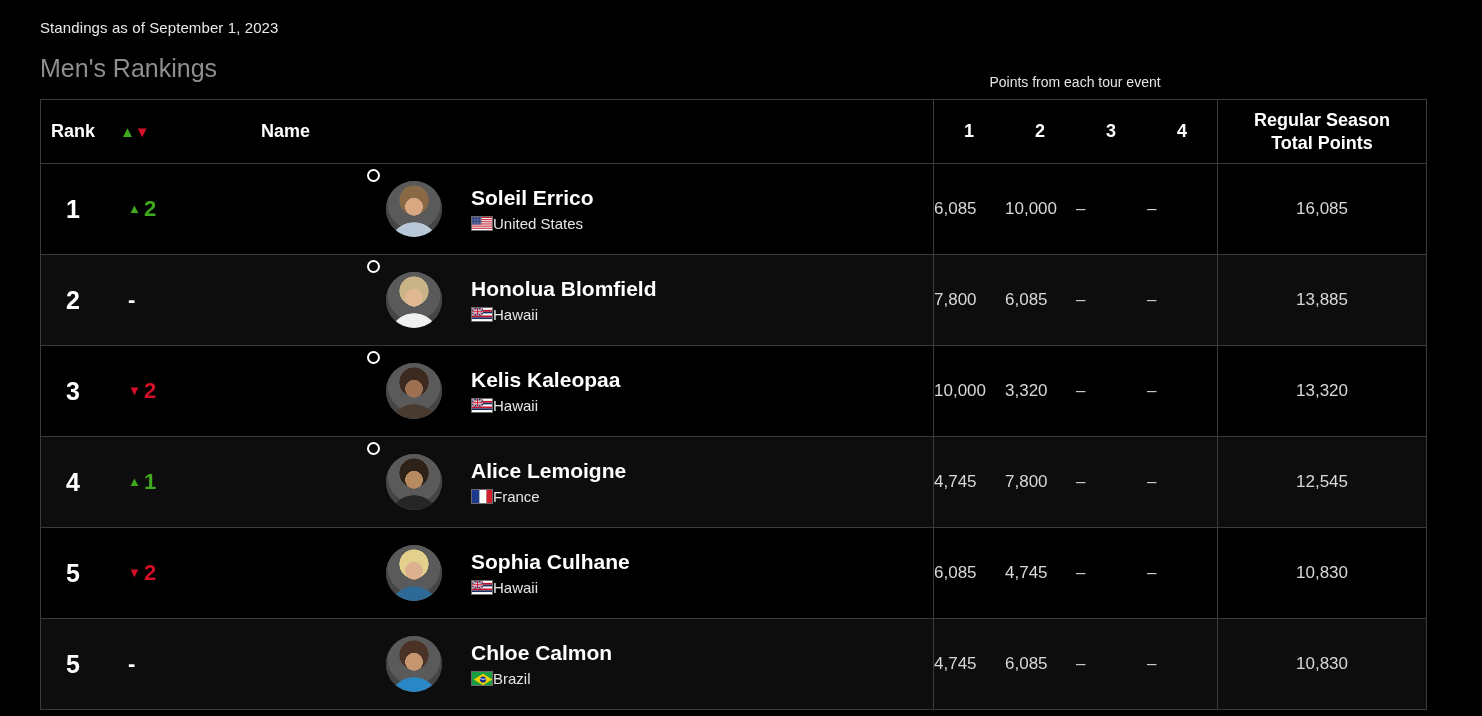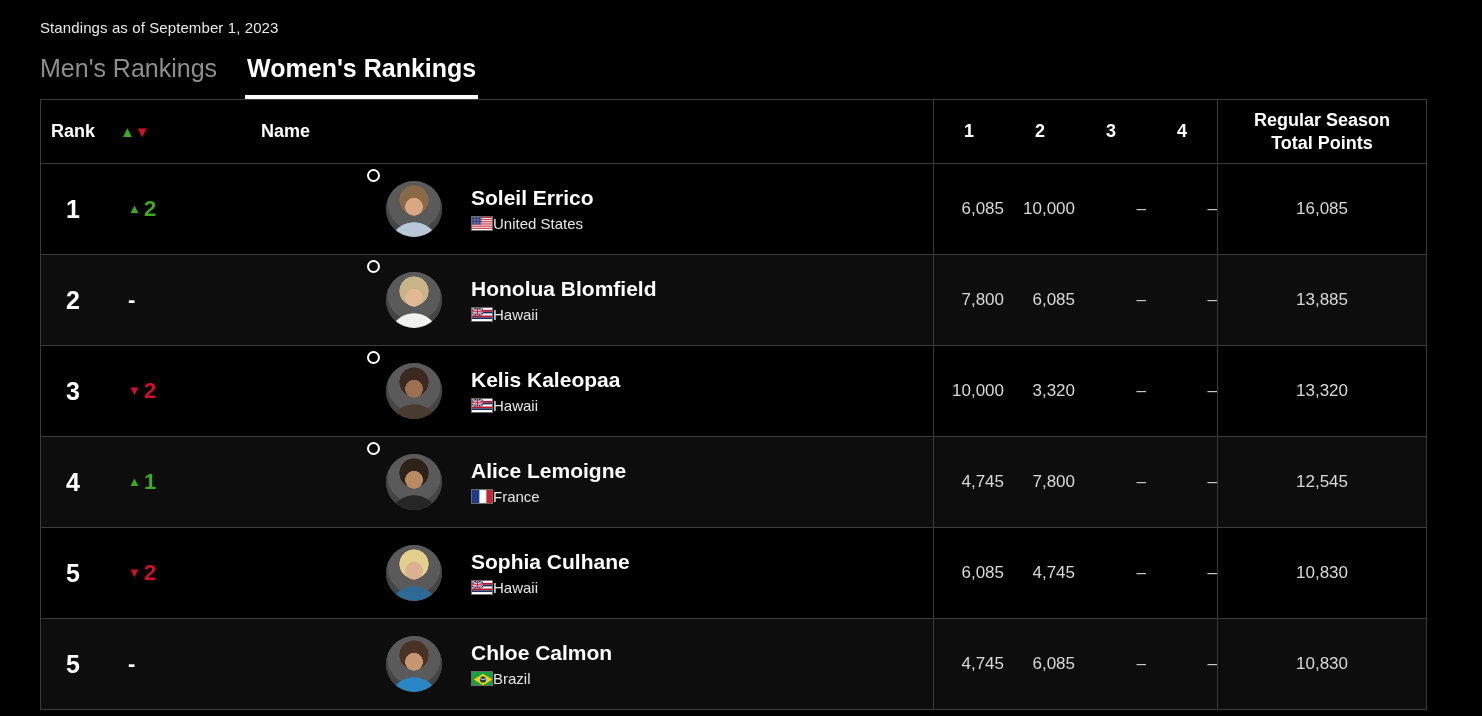--- a/index.html
+++ b/index.html
@@ -105,43 +105,43 @@
     width: 13px; height: 13px; border: 2px solid #ffffff; border-radius: 50%;
   }
   .namecol { margin-left: 29px; }
   .aname { font-size: 21px; font-weight: 700; color: #ffffff; line-height: 1.15; }
   .arow { display: flex; align-items: center; margin-top: 4px; }
   .country { font-size: 15px; color: #e6e6e6; }
 
   .flag { width: 22px; height: 15px; flex: 0 0 22px; border: 1px solid #6a6a6a; position: relative; overflow: hidden; }
 
   td.pt {
-    text-align: right; font-size: 17px; color: #d8d8d8;
+    text-align: left; font-size: 17px; color: #d8d8d8;
   }
   td.total {
     text-align: center; font-size: 17px; color: #d8d8d8;
   }
   .dash { color: #cfcfcf; }
 </style>
 </head>
 <body>
 
 <div class="page">
 
   <div class="banner">
     <div class="banner-inner"></div>
   </div>
 
   <div class="standings-date">Standings as of September 1, 2023</div>
 
   <div class="tabs">
     <div class="tab">Men's Rankings</div>
-    <div class="tab active">Women's Rankings</div>
   </div>
 
+  <div class="group-caption">Points from each tour event</div>
 
   <table class="standings">
     <colgroup>
       <col class="col-rank">
         <col class="col-move">
         <col class="col-name">
       <col class="col-pt">
         <col class="col-pt">
         <col class="col-pt">
         <col class="col-pt">

